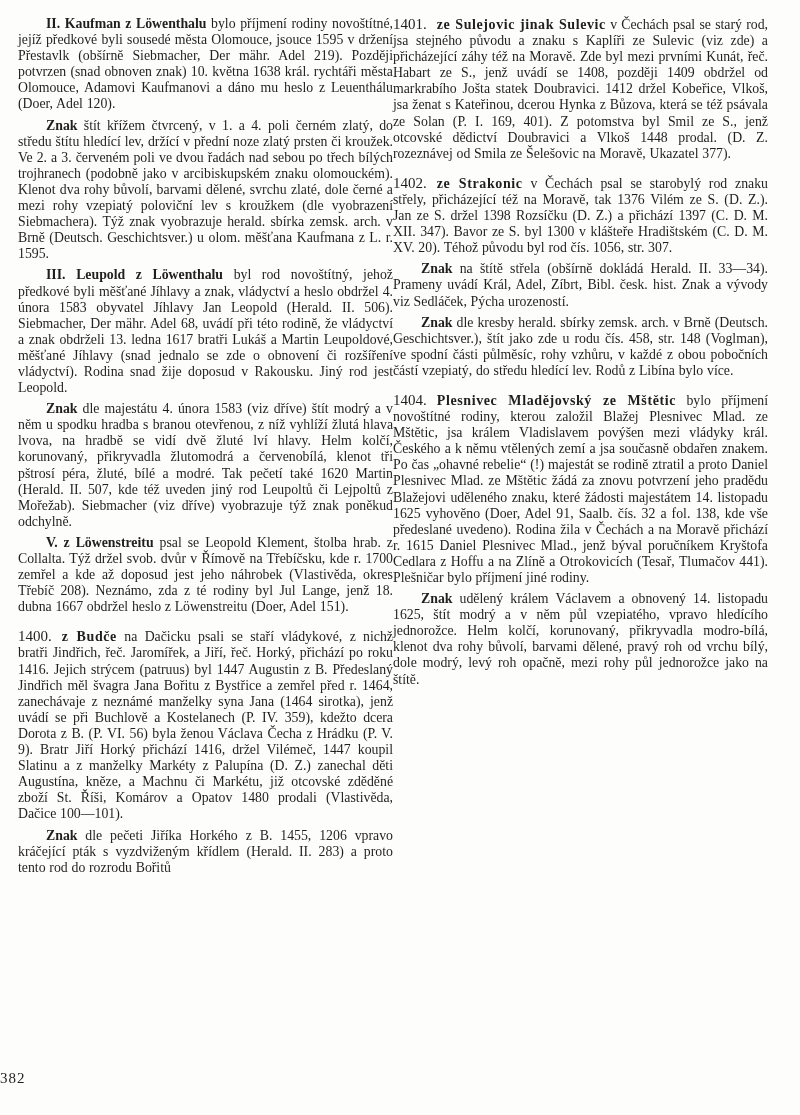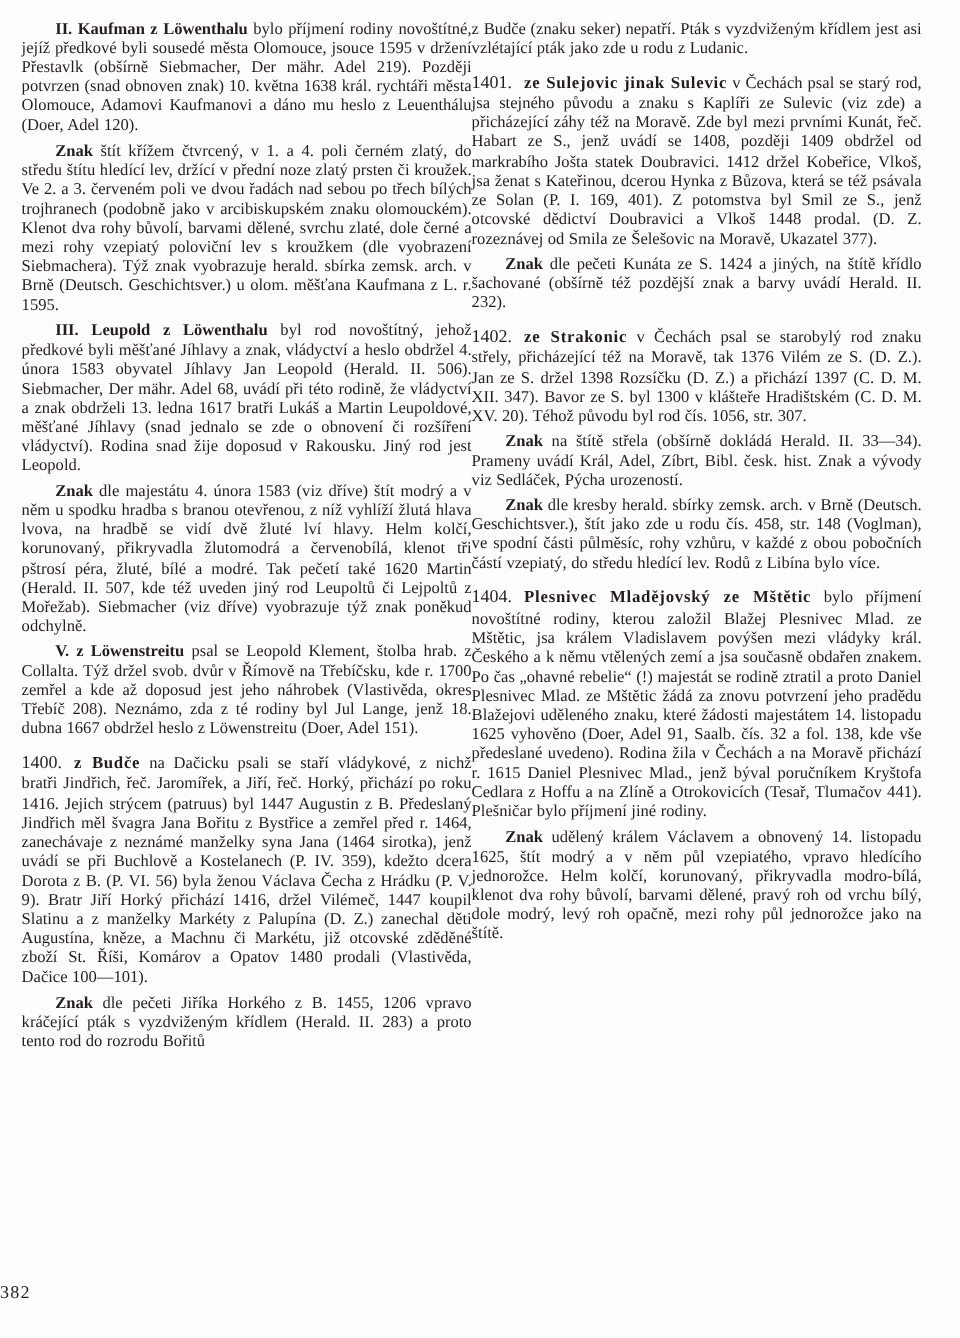--- a/index.html
+++ b/index.html
@@ -50,23 +50,21 @@
       <p class="para indent"><span class="lead">II. Kaufman z Löwenthalu</span><span> bylo příjmení rodiny novoštítné, jejíž předkové byli sousedé města Olomouce, jsouce 1595 v držení Přestavlk (obšírně Siebmacher, Der mähr. Adel 219). Později potvrzen (snad obnoven znak) 10. května 1638 král. rychtáři města Olomouce, Adamovi Kaufmanovi a dáno mu heslo z Leuenthálu (Doer, Adel 120).</span></p>
       <p class="para indent"><span class="lead">Znak</span><span> štít křížem čtvrcený, v 1. a 4. poli černém zlatý, do středu štítu hledící lev, držící v přední noze zlatý prsten či kroužek. Ve 2. a 3. červeném poli ve dvou řadách nad sebou po třech bílých trojhranech (podobně jako v arcibiskupském znaku olomouckém). Klenot dva rohy bůvolí, barvami dělené, svrchu zlaté, dole černé a mezi rohy vzepiatý poloviční lev s kroužkem (dle vyobrazení Siebmachera). Týž znak vyobrazuje herald. sbírka zemsk. arch. v Brně (Deutsch. Geschichtsver.) u olom. měšťana Kaufmana z L. r. 1595.</span></p>
       <p class="para indent"><span class="lead">III. Leupold z Löwenthalu</span><span> byl rod novoštítný, jehož předkové byli měšťané Jíhlavy a znak, vládyctví a heslo obdržel 4. února 1583 obyvatel Jíhlavy Jan Leopold (Herald. II. 506). Siebmacher, Der mähr. Adel 68, uvádí při této rodině, že vládyctví a znak obdrželi 13. ledna 1617 bratři Lukáš a Martin Leupoldové, měšťané Jíhlavy (snad jednalo se zde o obnovení či rozšíření vládyctví). Rodina snad žije doposud v Rakousku. Jiný rod jest Leopold.</span></p>
       <p class="para indent"><span class="lead">Znak</span><span> dle majestátu 4. února 1583 (viz dříve) štít modrý a v něm u spodku hradba s branou otevřenou, z níž vyhlíží žlutá hlava lvova, na hradbě se vidí dvě žluté lví hlavy. Helm kolčí, korunovaný, přikryvadla žlutomodrá a červenobílá, klenot tři pštrosí péra, žluté, bílé a modré. Tak pečetí také 1620 Martin (Herald. II. 507, kde též uveden jiný rod Leupoltů či Lejpoltů z Mořežab). Siebmacher (viz dříve) vyobrazuje týž znak poněkud odchylně.</span></p>
       <p class="para indent"><span class="lead">V. z Löwenstreitu</span><span> psal se Leopold Klement, štolba hrab. z Collalta. Týž držel svob. dvůr v Římově na Třebíčsku, kde r. 1700 zemřel a kde až doposud jest jeho náhrobek (Vlastivěda, okres Třebíč 208). Neznámo, zda z té rodiny byl Jul Lange, jenž 18. dubna 1667 obdržel heslo z Löwenstreitu (Doer, Adel 151).</span></p>
       <p class="para entry"><span class="enum">1400.</span><span class="ename">z Budče</span><span> na Dačicku psali se staří vládykové, z nichž bratři Jindřich, řeč. Jaromířek, a Jiří, řeč. Horký, přichází po roku 1416. Jejich strýcem (patruus) byl 1447 Augustin z B. Předeslaný Jindřich měl švagra Jana Bořitu z Bystřice a zemřel před r. 1464, zanechávaje z neznámé manželky syna Jana (1464 sirotka), jenž uvádí se při Buchlově a Kostelanech (P. IV. 359), kdežto dcera Dorota z B. (P. VI. 56) byla ženou Václava Čecha z Hrádku (P. V. 9). Bratr Jiří Horký přichází 1416, držel Vilémeč, 1447 koupil Slatinu a z manželky Markéty z Palupína (D. Z.) zanechal děti Augustína, kněze, a Machnu či Markétu, již otcovské zděděné zboží St. Říši, Komárov a Opatov 1480 prodali (Vlastivěda, Dačice 100—101).</span></p>
       <p class="para indent"><span class="lead">Znak</span><span> dle pečeti Jiříka Horkého z B. 1455, 1206 vpravo kráčející pták s vyzdviženým křídlem (Herald. II. 283) a proto tento rod do rozrodu Bořitů</span></p>
     </div>
 
     <div class="col">
-      <p class="para"><span>z Budče (znaku seker) nepatří. Pták s vyzdviženým křídlem jest asi vzlétající pták jako zde u rodu z Ludanic.</span></p>
       <p class="para entry"><span class="enum">1401.</span><span class="ename">ze Sulejovic jinak Sulevic</span><span> v Čechách psal se starý rod, jsa stejného původu a znaku s Kaplíři ze Sulevic (viz zde) a přicházející záhy též na Moravě. Zde byl mezi prvními Kunát, řeč. Habart ze S., jenž uvádí se 1408, později 1409 obdržel od markrabího Jošta statek Doubravici. 1412 držel Kobeřice, Vlkoš, jsa ženat s Kateřinou, dcerou Hynka z Bůzova, která se též psávala ze Solan (P. I. 169, 401). Z potomstva byl Smil ze S., jenž otcovské dědictví Doubravici a Vlkoš 1448 prodal. (D. Z. rozeznávej od Smila ze Šelešovic na Moravě, Ukazatel 377).</span></p>
-      <p class="para indent"><span class="lead">Znak</span><span> dle pečeti Kunáta ze S. 1424 a jiných, na štítě křídlo šachované (obšírně též pozdější znak a barvy uvádí Herald. II. 232).</span></p>
       <p class="para entry"><span class="enum">1402.</span><span class="ename">ze Strakonic</span><span> v Čechách psal se starobylý rod znaku střely, přicházející též na Moravě, tak 1376 Vilém ze S. (D. Z.). Jan ze S. držel 1398 Rozsíčku (D. Z.) a přichází 1397 (C. D. M. XII. 347). Bavor ze S. byl 1300 v klášteře Hradištském (C. D. M. XV. 20). Téhož původu byl rod čís. 1056, str. 307.</span></p>
       <p class="para indent"><span class="lead">Znak</span><span> na štítě střela (obšírně dokládá Herald. II. 33—34). Prameny uvádí Král, Adel, Zíbrt, Bibl. česk. hist. Znak a vývody viz Sedláček, Pýcha urozeností.</span></p>
       <p class="para indent"><span class="lead">Znak</span><span> dle kresby herald. sbírky zemsk. arch. v Brně (Deutsch. Geschichtsver.), štít jako zde u rodu čís. 458, str. 148 (Voglman), ve spodní části půlměsíc, rohy vzhůru, v každé z obou pobočních částí vzepiatý, do středu hledící lev. Rodů z Libína bylo více.</span></p>
       <p class="para entry"><span class="enum">1404.</span><span class="ename">Plesnivec Mladějovský ze Mštětic</span><span> bylo příjmení novoštítné rodiny, kterou založil Blažej Plesnivec Mlad. ze Mštětic, jsa králem Vladislavem povýšen mezi vládyky král. Českého a k němu vtělených zemí a jsa současně obdařen znakem. Po čas „ohavné rebelie“ (!) majestát se rodině ztratil a proto Daniel Plesnivec Mlad. ze Mštětic žádá za znovu potvrzení jeho pradědu Blažejovi uděleného znaku, které žádosti majestátem 14. listopadu 1625 vyhověno (Doer, Adel 91, Saalb. čís. 32 a fol. 138, kde vše předeslané uvedeno). Rodina žila v Čechách a na Moravě přichází r. 1615 Daniel Plesnivec Mlad., jenž býval poručníkem Kryštofa Cedlara z Hoffu a na Zlíně a Otrokovicích (Tesař, Tlumačov 441). Plešničar bylo příjmení jiné rodiny.</span></p>
       <p class="para indent"><span class="lead">Znak</span><span> udělený králem Václavem a obnovený 14. listopadu 1625, štít modrý a v něm půl vzepiatého, vpravo hledícího jednorožce. Helm kolčí, korunovaný, přikryvadla modro-bílá, klenot dva rohy bůvolí, barvami dělené, pravý roh od vrchu bílý, dole modrý, levý roh opačně, mezi rohy půl jednorožce jako na štítě.</span></p>
     </div>
 
   </div>
 
   <div class="pageno">382</div>

